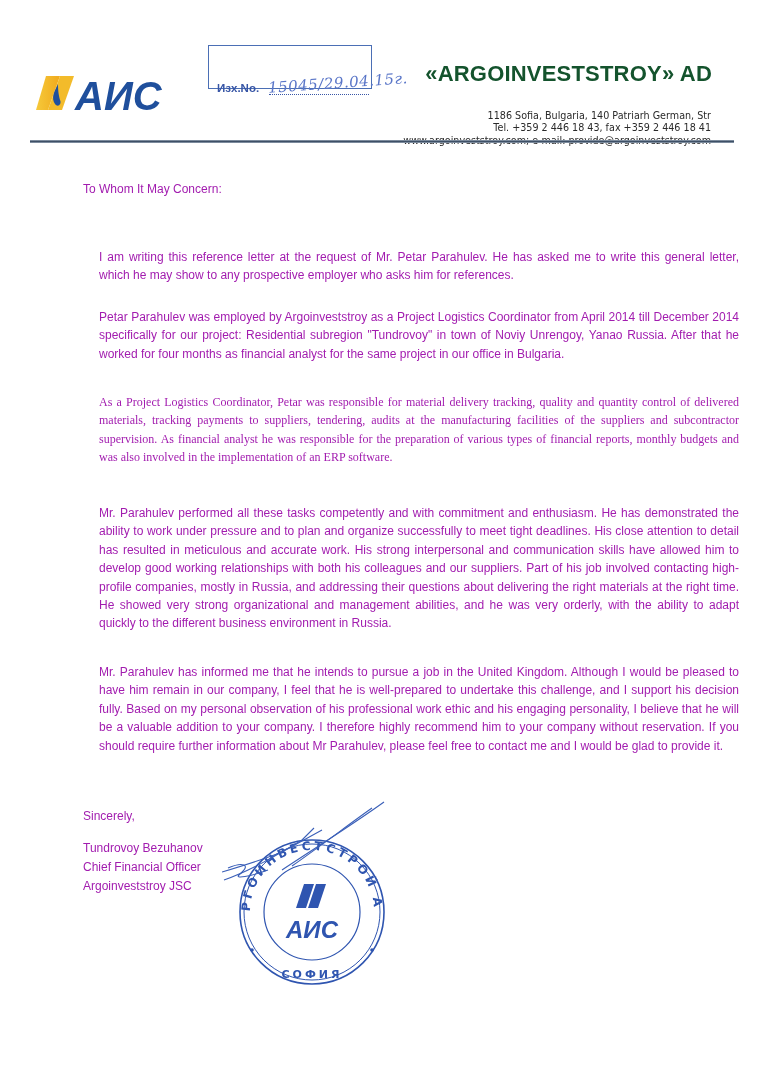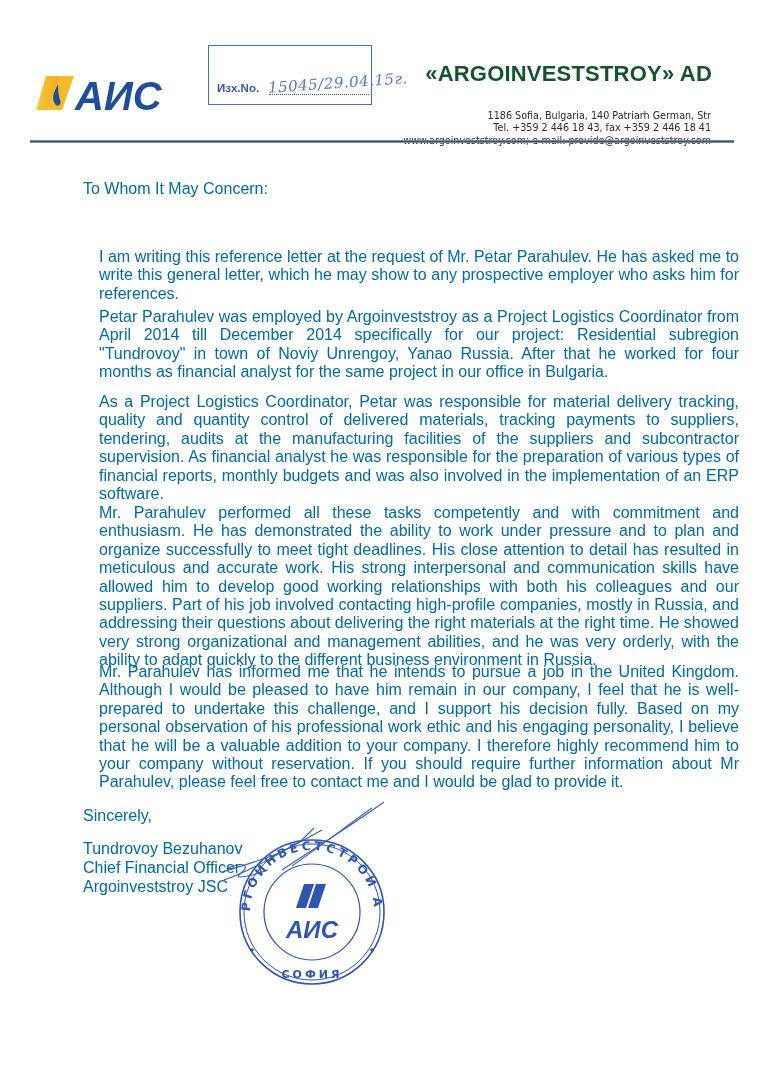--- a/index.html
+++ b/index.html
@@ -1,36 +1,36 @@
 <!DOCTYPE html>
 <html><head>
 <meta charset="utf-8">
 <style>
   html, body { margin: 0; padding: 0; background: #ffffff; }
   body { width: 768px; height: 1087px; position: relative; overflow: hidden; font-family: "Liberation Sans", "DejaVu Sans", sans-serif; color: #1c1c1c; }
   .page { position: absolute; left: 0; top: 0; width: 768px; height: 1087px; background: #ffffff; }
 
   
   .logo { position: absolute; left: 36px; top: 70px; width: 150px; height: 46px; }
-  .ref-box { position: absolute; left: 208px; top: 45px; width: 164px; height: 60px; border: 1.5px solid #4b6fb5; box-sizing: border-box; }
+  .ref-box { position: absolute; left: 208px; top: 45px; width: 164px; height: 44px; border: 1.5px solid #4b6fb5; box-sizing: border-box; }
   .ref-label { position: absolute; left: 8px; top: 36px; font-size: 11.5px; font-weight: bold; color: #3856a6; font-family: "Liberation Sans", sans-serif; }
   .ref-dots { position: absolute; left: 60px; top: 48px; width: 100px; border-bottom: 1.5px dotted #3856a6; }
   .ref-hand { position: absolute; left: 59px; top: 28px; font-size: 15px; font-style: italic; color: #5a76c8; font-family: "DejaVu Serif", serif; letter-spacing: 0.5px; white-space: nowrap; transform: rotate(-4deg); }
 
   .company-name { position: absolute; right: 56px; top: 61px; font-size: 22px; font-weight: bold; color: #14532d; font-family: "Liberation Sans", sans-serif; letter-spacing: 0.2px; white-space: nowrap; }
   .company-addr { position: absolute; right: 57px; top: 94px; text-align: right; font-size: 9.6px; line-height: 12.3px; color: #2a2a2a; font-family: "DejaVu Sans", sans-serif; white-space: nowrap; margin-top: 16px; }
   .header-rule { position: absolute; left: 30px; top: 140px; width: 704px; height: 3px; background: linear-gradient(#9aa8b8, #3e5066 50%, #9aa8b8); }
 
   
-  .letter { position: absolute; left: 83px; width: 640px; font-family: "Liberation Sans", sans-serif; font-size: 16px; line-height: 18.4px; color: #0369a1; }
+  .letter { position: absolute; left: 83px; width: 640px; font-family: "Liberation Sans", sans-serif; font-size: 12px; line-height: 18.4px; color: #a21caf; }
   .salutation { top: 180px; }
   .para { text-align: justify; margin: 16px; }
   .p1 { top: 232px; }
   .p2 { top: 292px; }
-  .p3 { top: 377px; }
+  .p3 { top: 377px; font-family: Liberation Serif, serif; }
   .p4 { top: 488px; }
   .p5 { top: 647px; }
   .closing { top: 807px; }
   .signer { top: 839px; line-height: 19px; }
 
   .stamp { position: absolute; left: 222px; top: 800px; width: 180px; height: 190px; }
 </style>
 </head>
 <body>
 

